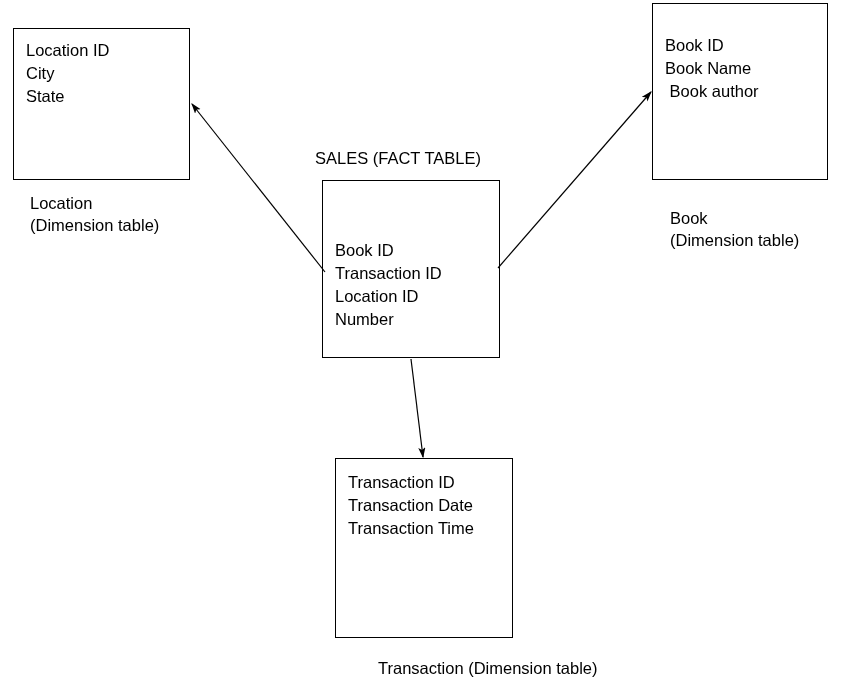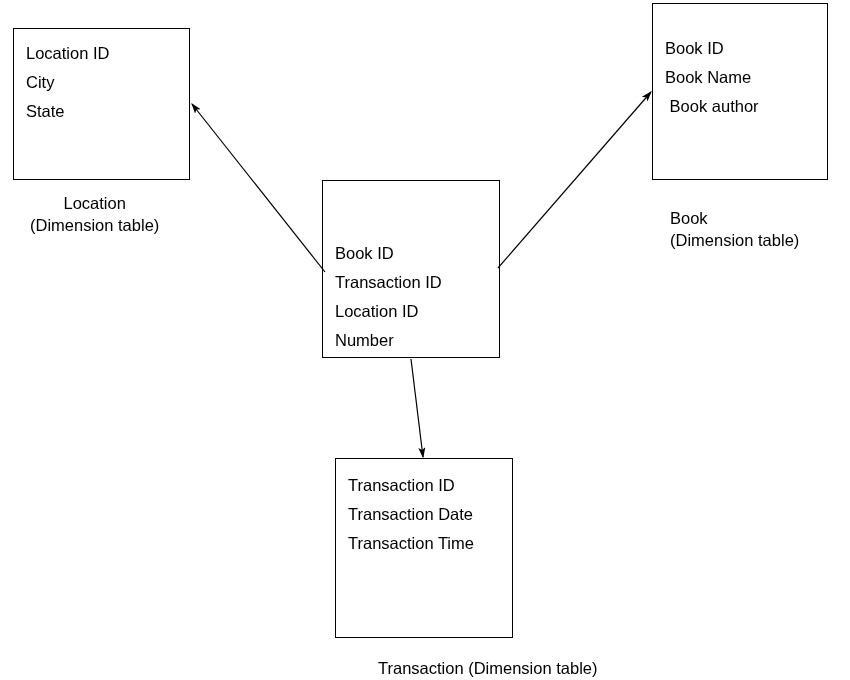--- a/index.html
+++ b/index.html
@@ -23,21 +23,21 @@
   .entity-box {
     position: absolute;
     box-sizing: border-box;
     border: 1px solid #000000;
     background: transparent;
   }
   .field-list {
     position: absolute;
     left: 12px;
     font-size: 16.5px;
-    line-height: 29px;
+    line-height: 23px;
     white-space: pre;
     color: #000000;
   }
   .caption {
     position: absolute;
     font-size: 16.5px;
     line-height: 22px;
     white-space: pre;
     color: #000000;
   }
@@ -60,21 +60,21 @@
   #box-location { left: 13px;  top: 28px;  width: 177px; height: 152px; }
   #box-book     { left: 652px; top: 3px;   width: 176px; height: 177px; }
   #box-sales    { left: 322px; top: 180px; width: 178px; height: 178px; }
   #box-transaction { left: 335px; top: 458px; width: 178px; height: 180px; }
 
   #fields-location { top: 10px; }
   #fields-book     { top: 30px; }
   #fields-sales    { top: 58px; }
   #fields-transaction { top: 12px; }
 
-  #caption-location { left: 30px; top: 192px; text-align: center; }
+  #caption-location { left: 30px; top: 192px; }
   #caption-book     { left: 670px; top: 207px; }
   #caption-transaction { left: 334px; top: 657px; margin-left: 44px; }
   #title-sales      { left: 315px; top: 148px; }
 </style>
 </head>
 <body>
 
 <div id="canvas">
 
   <svg class="connectors" viewBox="0 0 850 680" xmlns="http://www.w3.org/2000/svg">
@@ -97,20 +97,21 @@
 (Dimension table)</div>
 
   <div class="entity-box" id="box-book">
     <div class="field-list" id="fields-book">Book ID
 Book Name
  Book author</div>
   </div>
   <div class="caption" id="caption-book">Book
 (Dimension table)</div>
 
+  <div class="fact-title" id="title-sales">SALES (FACT TABLE)</div>
   <div class="entity-box" id="box-sales">
     <div class="field-list" id="fields-sales">Book ID
 Transaction ID
 Location ID
 Number</div>
   </div>
 
   <div class="entity-box" id="box-transaction">
     <div class="field-list" id="fields-transaction">Transaction ID
 Transaction Date

